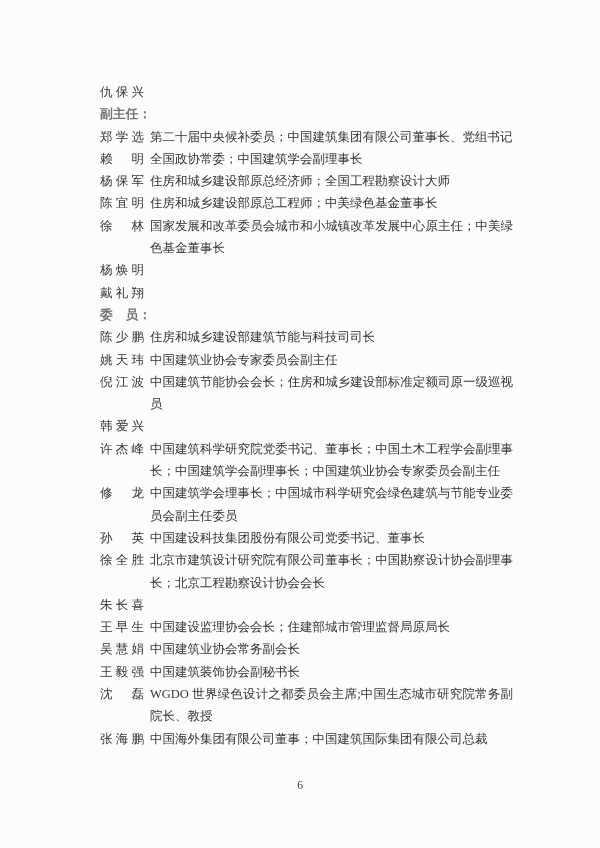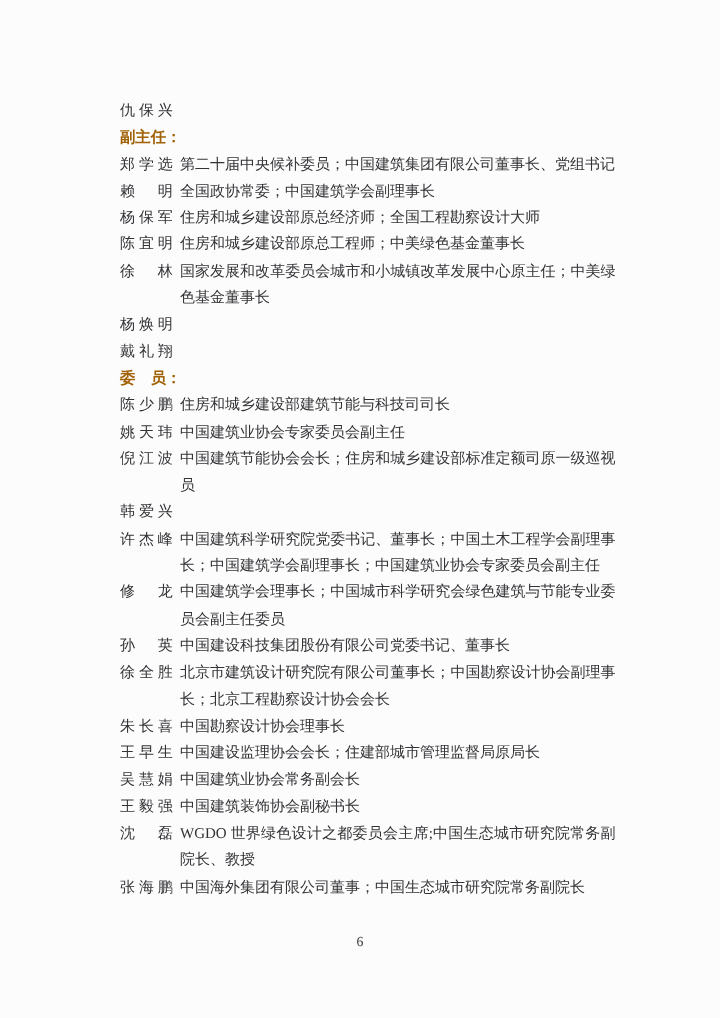--- a/index.html
+++ b/index.html
@@ -20,21 +20,21 @@
     position: absolute;
     left: 100px;
     top: 81px;
     width: 414px;
   }
   .section-header {
     font-family: Liberation Serif, serif;
     font-weight: bold;
     font-size: 12.8px;
     line-height: 22.3px;
-    color: #a16207;
+    color: #737373;
     white-space: pre;
   }
   .member-row {
     display: flex;
     align-items: flex-start;
     font-size: 12.5px;
     line-height: 22.3px;
   }
   .member-name {
     width: 44px;
@@ -188,21 +188,20 @@
           <span>胜</span>
         </span>
     <span class="member-desc">北京市建筑设计研究院有限公司董事长；中国勘察设计协会副理事长；北京工程勘察设计协会会长</span>
   </div>
       <div class="member-row">
     <span class="member-name">
           <span>朱</span>
           <span>长</span>
           <span>喜</span>
         </span>
-    <span class="member-desc">中国勘察设计协会理事长</span>
   </div>
       <div class="member-row">
     <span class="member-name">
           <span>王</span>
           <span>早</span>
           <span>生</span>
         </span>
     <span class="member-desc">中国建设监理协会会长；住建部城市管理监督局原局长</span>
   </div>
       <div class="member-row">
@@ -227,17 +226,17 @@
           <span>磊</span>
         </span>
     <span class="member-desc">WGDO 世界绿色设计之都委员会主席;中国生态城市研究院常务副院长、教授</span>
   </div>
       <div class="member-row">
     <span class="member-name">
           <span>张</span>
           <span>海</span>
           <span>鹏</span>
         </span>
-    <span class="member-desc">中国海外集团有限公司董事；中国生态城市研究院常务副院长</span>
+    <span class="member-desc">中国海外集团有限公司董事；中国建筑国际集团有限公司总裁</span>
   </div>
     </div>
   <div class="page-number">6</div>
 </div>
 
 </body></html>

